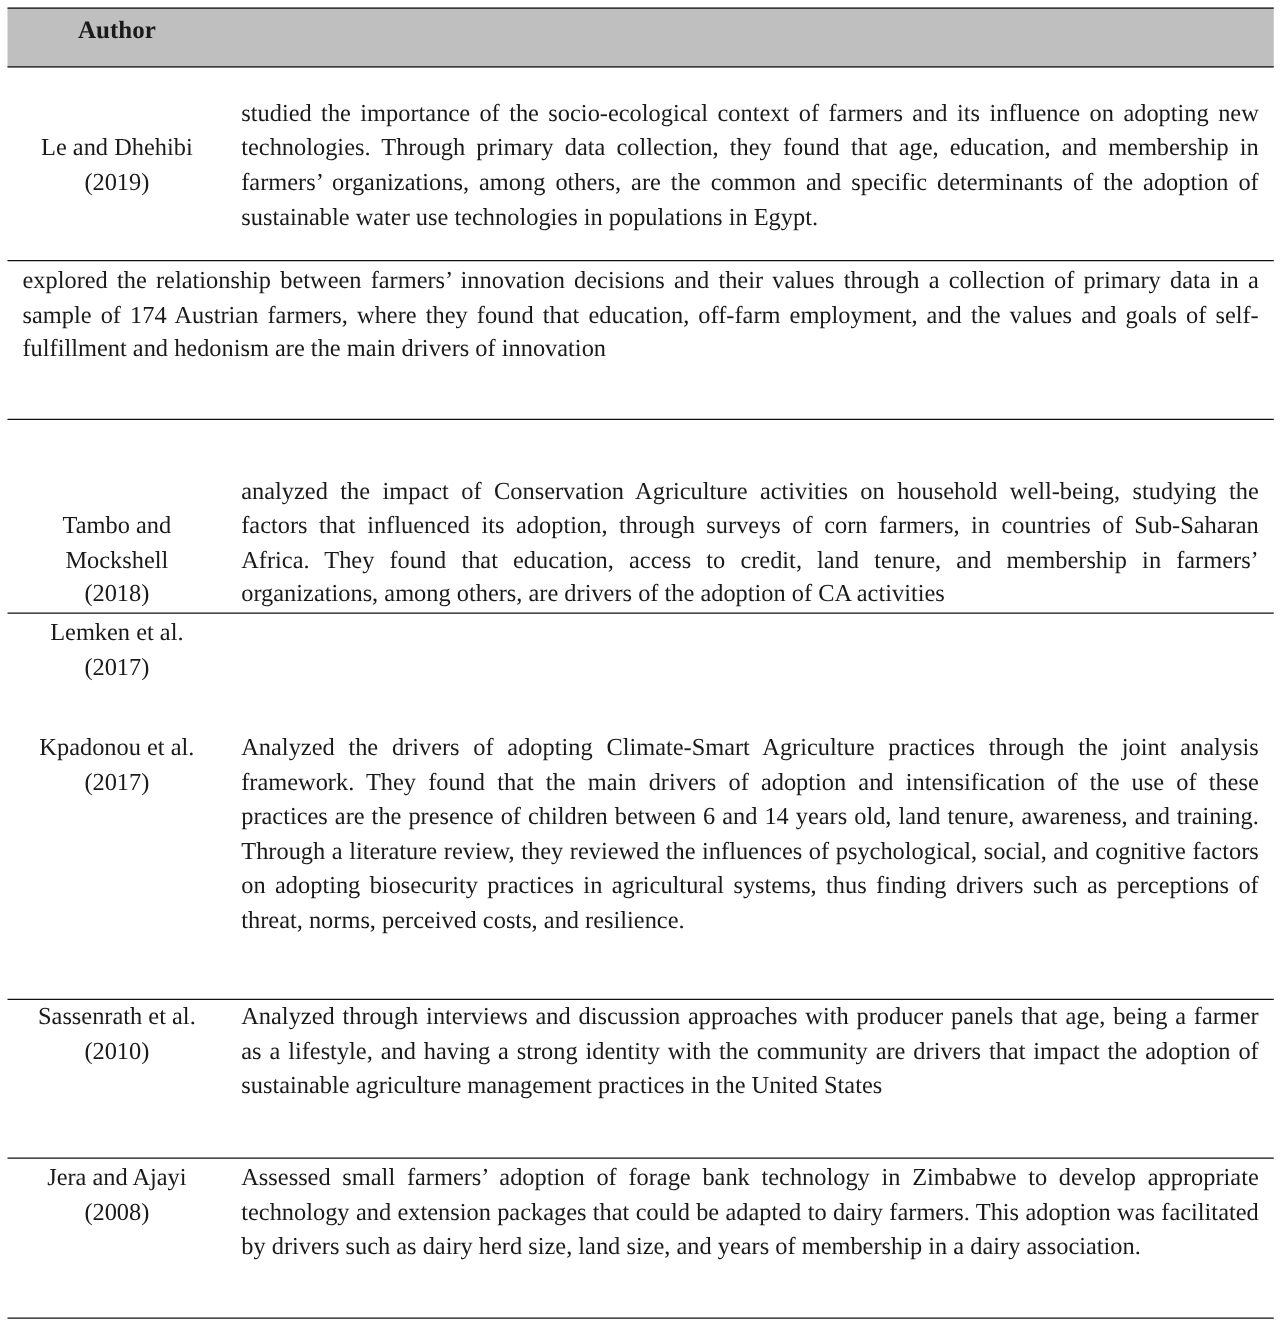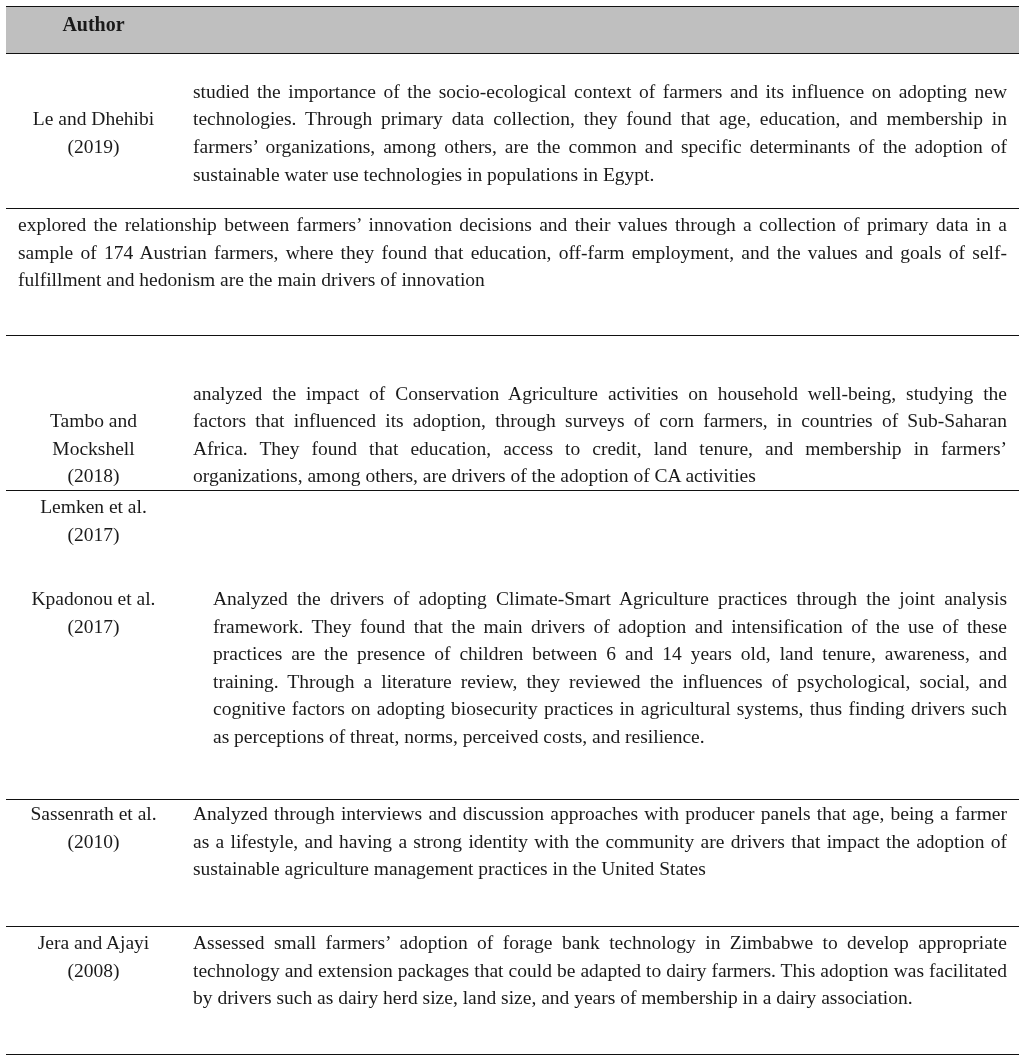--- a/index.html
+++ b/index.html
@@ -35,21 +35,21 @@
 
   <div class="row sep" style="height:155px; padding-top:2px; box-sizing:border-box;align-items:flex-end;">
     <div class="col-author" style="padding:0 30px;">Tambo and Mockshell (2018)</div>
     <div class="col-desc">analyzed the impact of Conservation Agriculture activities on household well-being, studying the factors that influenced its adoption, through surveys of corn farmers, in countries of Sub-Saharan Africa. They found that education, access to credit, land tenure, and membership in farmers’ organizations, among others, are drivers of the adoption of CA activities</div>
   </div>
 
   <div class="row" style="height:94px; padding-top:2px; box-sizing:border-box;">
     <div class="col-author" style="padding:0 20px;">Lemken et al. (2017)</div>
   </div>
 
-  <div class="row sep" style="height:215px; padding-top:0px; box-sizing:border-box;gap:20px;">
+  <div class="row sep" style="height:215px; padding-top:0px; box-sizing:border-box;">
     <div class="col-author" style="padding:0 18px;">Kpadonou et al. (2017)</div>
     <div class="col-desc">Analyzed the drivers of adopting Climate-Smart Agriculture practices through the joint analysis framework. They found that the main drivers of adoption and intensification of the use of these practices are the presence of children between 6 and 14 years old, land tenure, awareness, and training. Through a literature review, they reviewed the influences of psychological, social, and cognitive factors on adopting biosecurity practices in agricultural systems, thus finding drivers such as perceptions of threat, norms, perceived costs, and resilience.</div>
   </div>
 
   <div class="row sep" style="height:127px; padding-top:0px; box-sizing:border-box;">
     <div class="col-author">Sassenrath et al. (2010)</div>
     <div class="col-desc">Analyzed through interviews and discussion approaches with producer panels that age, being a farmer as a lifestyle, and having a strong identity with the community are drivers that impact the adoption of sustainable agriculture management practices in the United States</div>
   </div>
 
   <div class="row sep" style="height:128px; padding-top:2px; box-sizing:border-box;">

